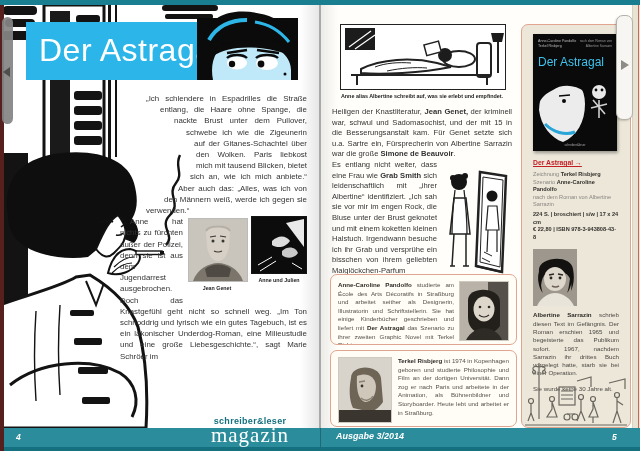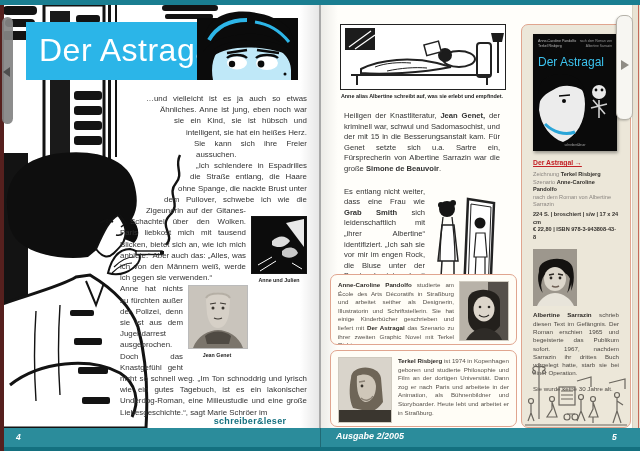--- a/index.html
+++ b/index.html
@@ -55,21 +55,21 @@
   .aj svg{display:block;border:1px solid #141414;}
   .genet{width:58px;margin:2px 0 2px 5px;}
   .genet svg{display:block;border:1px solid #bbb;}
   .cap{font-size:5.3px;font-weight:bold;color:#222;line-height:7px;margin-top:2px;text-align:center;}
 
   
   #right-col{left:332px;top:24px;width:180px;height:250px;z-index:6;text-align:justify;overflow:hidden;}
   .panel{width:164px;margin:0 auto;}
   .panel svg{display:block;border:1px solid #222;background:#fff;}
   .pcap{font-size:5.4px;font-weight:bold;color:#222;text-align:center;margin:3px 0 8px;}
-  .rbody{margin:12px;font-size:7.6px;line-height:10.6px;color:#333;}
+  .rbody{margin:0;font-size:7.6px;line-height:10.6px;color:#333;}
   .mirror{float:right;width:70px;height:116px;margin:2px 0 2px 5px;}
 
   .infobox{position:absolute;border:1px solid #e0a58f;border-radius:7px;background:#fffdf6;
            z-index:7;padding:6px 7px;box-sizing:border-box;overflow:hidden;}
   #box-pandolfo{left:330px;top:274px;width:187px;height:71px;}
   #box-risbjerg{left:330px;top:350px;width:187px;height:77px;}
   .bio{font-size:6.2px;line-height:8.6px;color:#55504a;text-align:justify;margin:0;}
   .bio b{color:#2f2b27;}
   .photo-r{float:right;margin:0 0 2px 5px;}
   .photo-l{float:left;margin:0 6px 2px 0;}
@@ -190,21 +190,20 @@
     <span class="float-r aj">
       <svg viewBox="0 0 54 56" width="54" height="56">
         <rect width="54" height="56" fill="#0c0c0c"></rect>
         <path d="M34 6 L52 2 L52 30 C46 22 40 14 34 6 Z" fill="#e9e9e9"></path>
         <path d="M20 24 C26 18 34 18 38 24 C34 30 26 32 20 28 Z" fill="#ddd"></path>
         <path d="M30 34 C36 28 44 30 46 36 C42 42 34 42 30 38 Z" fill="#c9c9c9"></path>
         <path d="M6 48 L20 40 M8 54 L24 44 M40 46 L50 52" stroke="#fff" stroke-width="1"></path>
       </svg>
       <span class="cap">Anne und Julien</span>
     </span>
-    <span>…und vielleicht ist es ja auch so etwas Ähnliches. Anne ist jung, eben noch war sie ein Kind, sie ist hübsch und intelligent, sie hat ein heißes Herz. Sie kann sich ihre Freier aussuchen.</span>
   </p>
   <p class="bodytxt">„Ich schlendere in Espadrilles die Straße entlang, die Haare ohne Spange, die nackte Brust unter dem Pullover, schwebe ich wie die Zigeunerin auf der Gitanes-Schachtel über den Wolken. Paris liebkost mich mit tausend Blicken, bietet sich an, wie ich mich anbiete.“ Aber auch das: „Alles, was ich von den Männern weiß, werde ich gegen sie verwenden.“</p>
   <p class="bodytxt">
     <span class="float-r genet">
       <svg viewBox="0 0 58 62" width="58" height="62">
         <rect width="58" height="62" fill="#c9c4bc"></rect>
         <path d="M4 62 C8 50 20 44 29 44 C38 44 50 50 54 62 Z" fill="#7b756c"></path>
         <path d="M16 50 C22 44 36 44 42 50 L40 58 L18 58 Z" fill="#4f4a43"></path>
         <path d="M17 14 C17 4 41 4 41 14 L40 28 C38 38 34 42 29 42 C24 42 20 38 18 28 Z" fill="#d6d0c7"></path>
         <path d="M17 12 C20 6 38 6 41 12" stroke="#b5afa5" stroke-width="2" fill="none"></path>
@@ -377,24 +376,25 @@
         <path d="M42 57 L50 57"></path>
       <path d="M0 68 L102 68"></path>
     </g>
   </svg>
 </div>
 
 <div id="bottom-bar" class="abs"></div>
 <div id="bottom-edge" class="abs"></div>
 <div id="bar-divider" class="abs"></div>
 <div id="pg4" class="pgnum">4</div>
-<div id="issue">Ausgabe 2/2005</div>
+<div id="issue">Ausgabe 3/2014</div>
 <div id="pg5" class="pgnum">5</div>
 <div id="logo">
   <span class="l1">schreiber&amp;leser</span>
+  <span class="l2">magazin</span>
 </div>
 
 <div id="nav-left" class="abs">
   <div class="tri"></div>
 </div>
 <div id="nav-right" class="abs">
   <div class="tri"></div>
 </div>
 
 </body></html>

